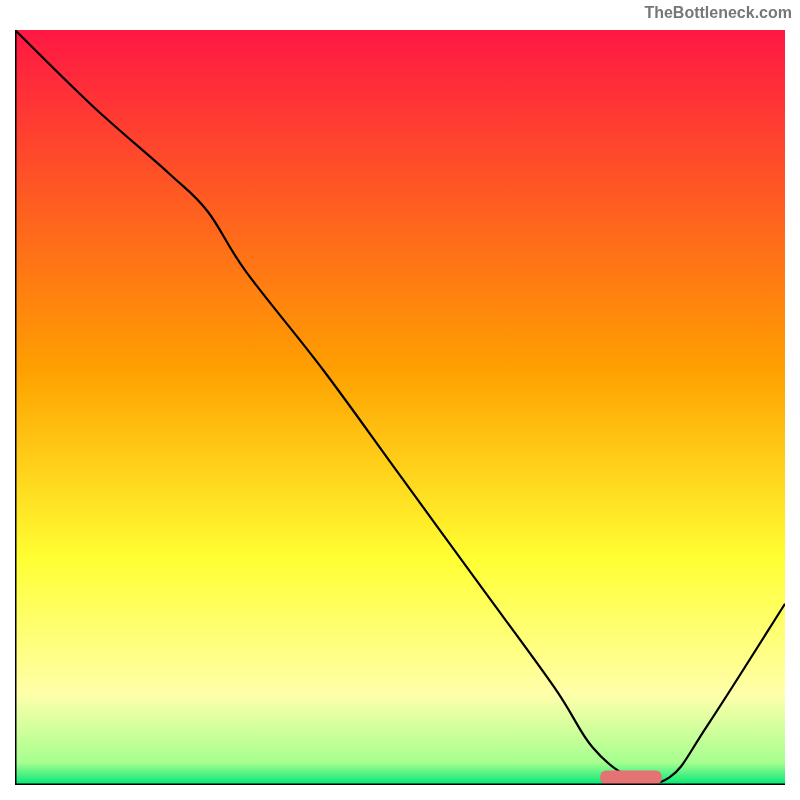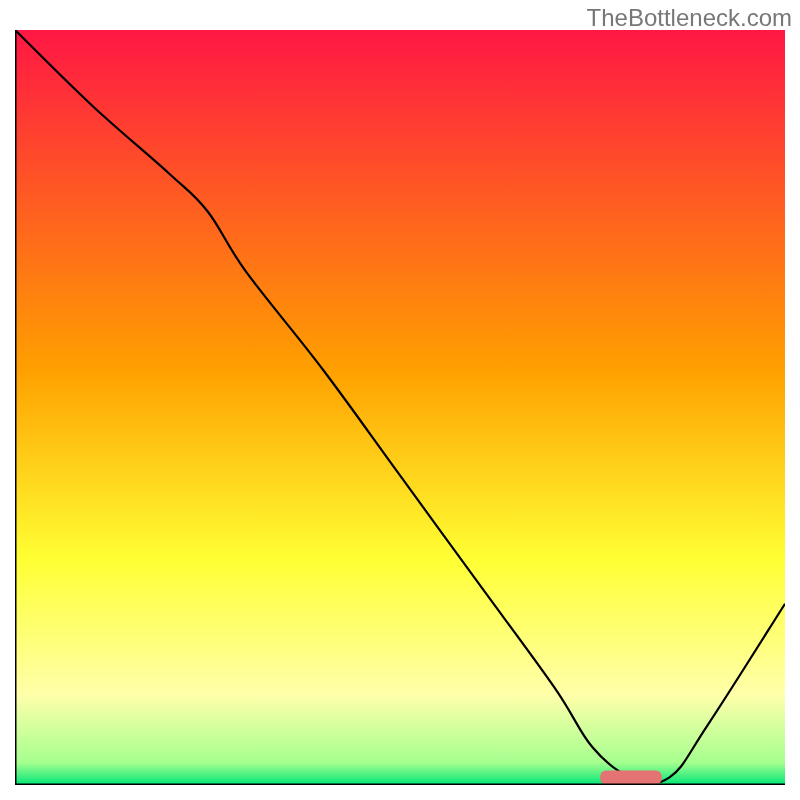--- a/index.html
+++ b/index.html
@@ -13,22 +13,22 @@
   }
   .container {
     position: relative;
     width: 800px;
     height: 800px;
   }
   .watermark {
     position: absolute;
     top: 4px;
     right: 8px;
-    font-size: 24px;
-    font-weight: normal;
+    font-size: 16px;
+    font-weight: bold;
     color: #777777;
     z-index: 10;
     margin-left: 14px;
   }
   .plot {
     position: absolute;
     left: 15px;
     top: 30px;
     width: 770px;
     height: 755px;

